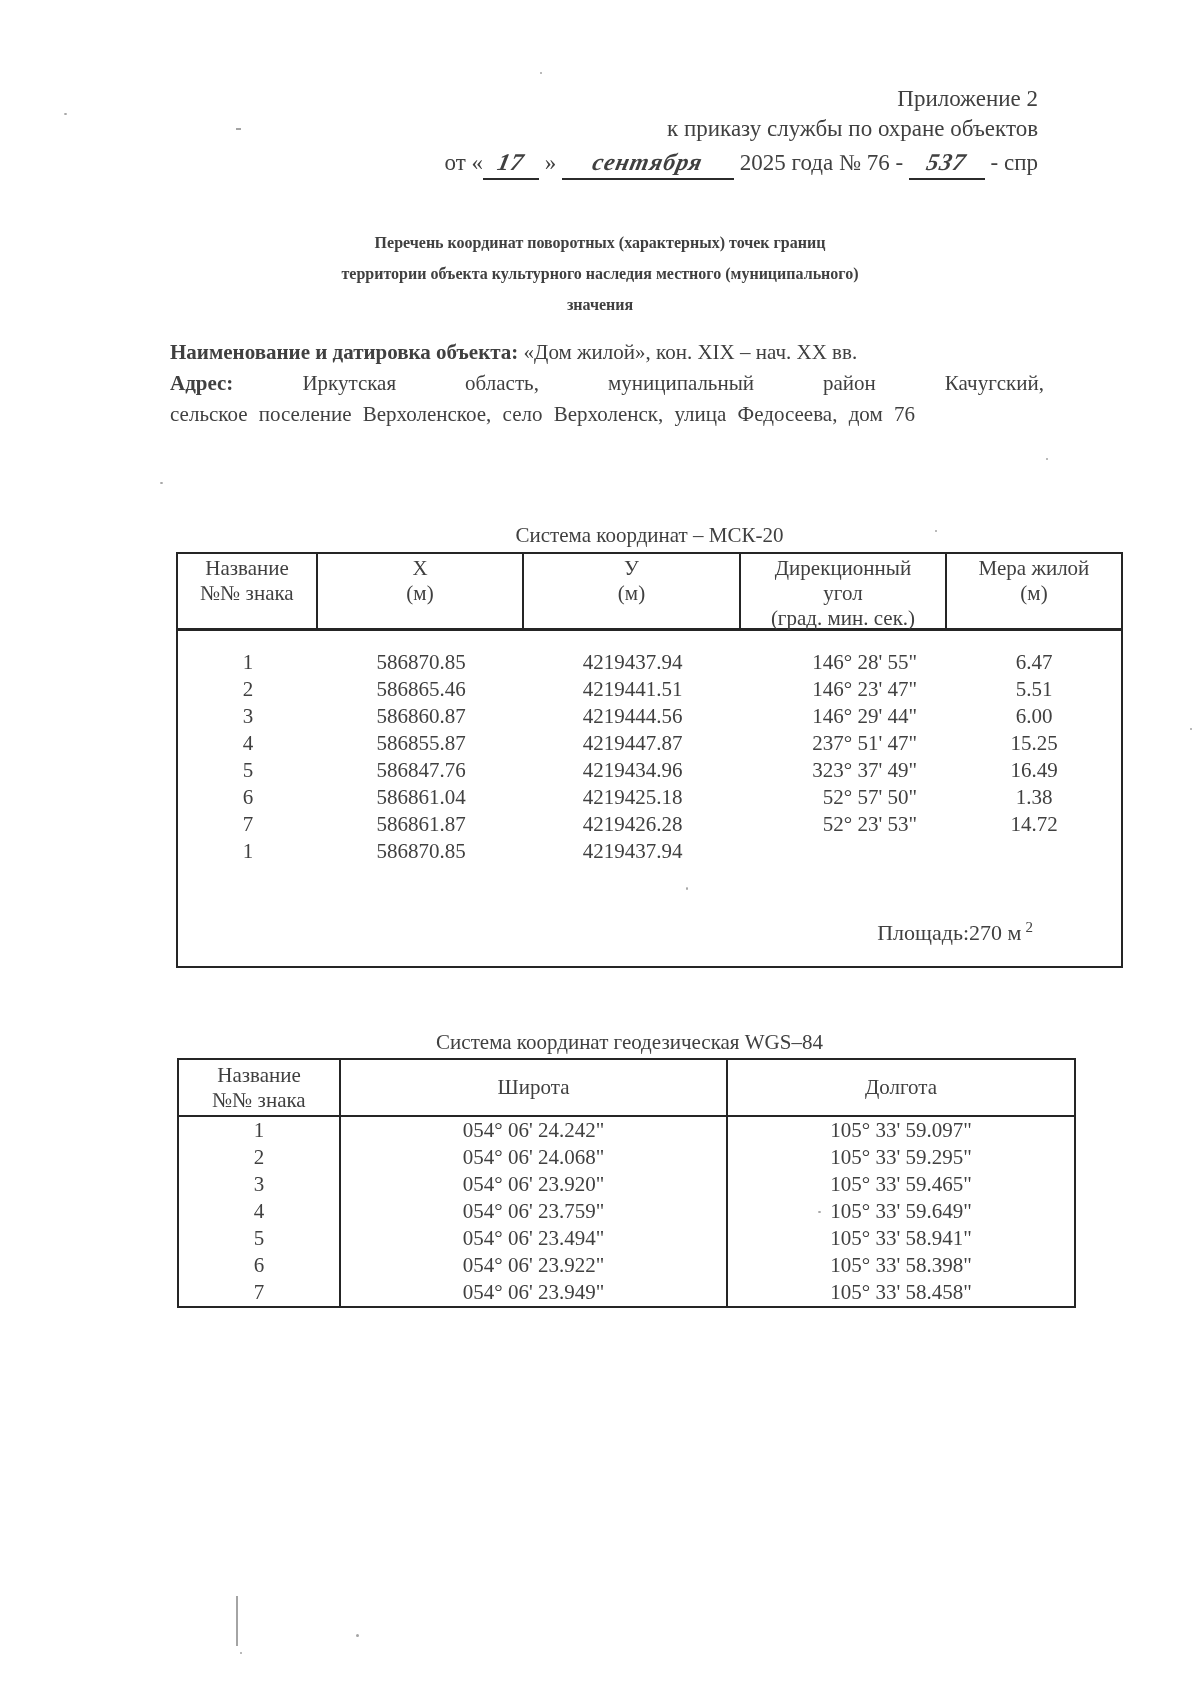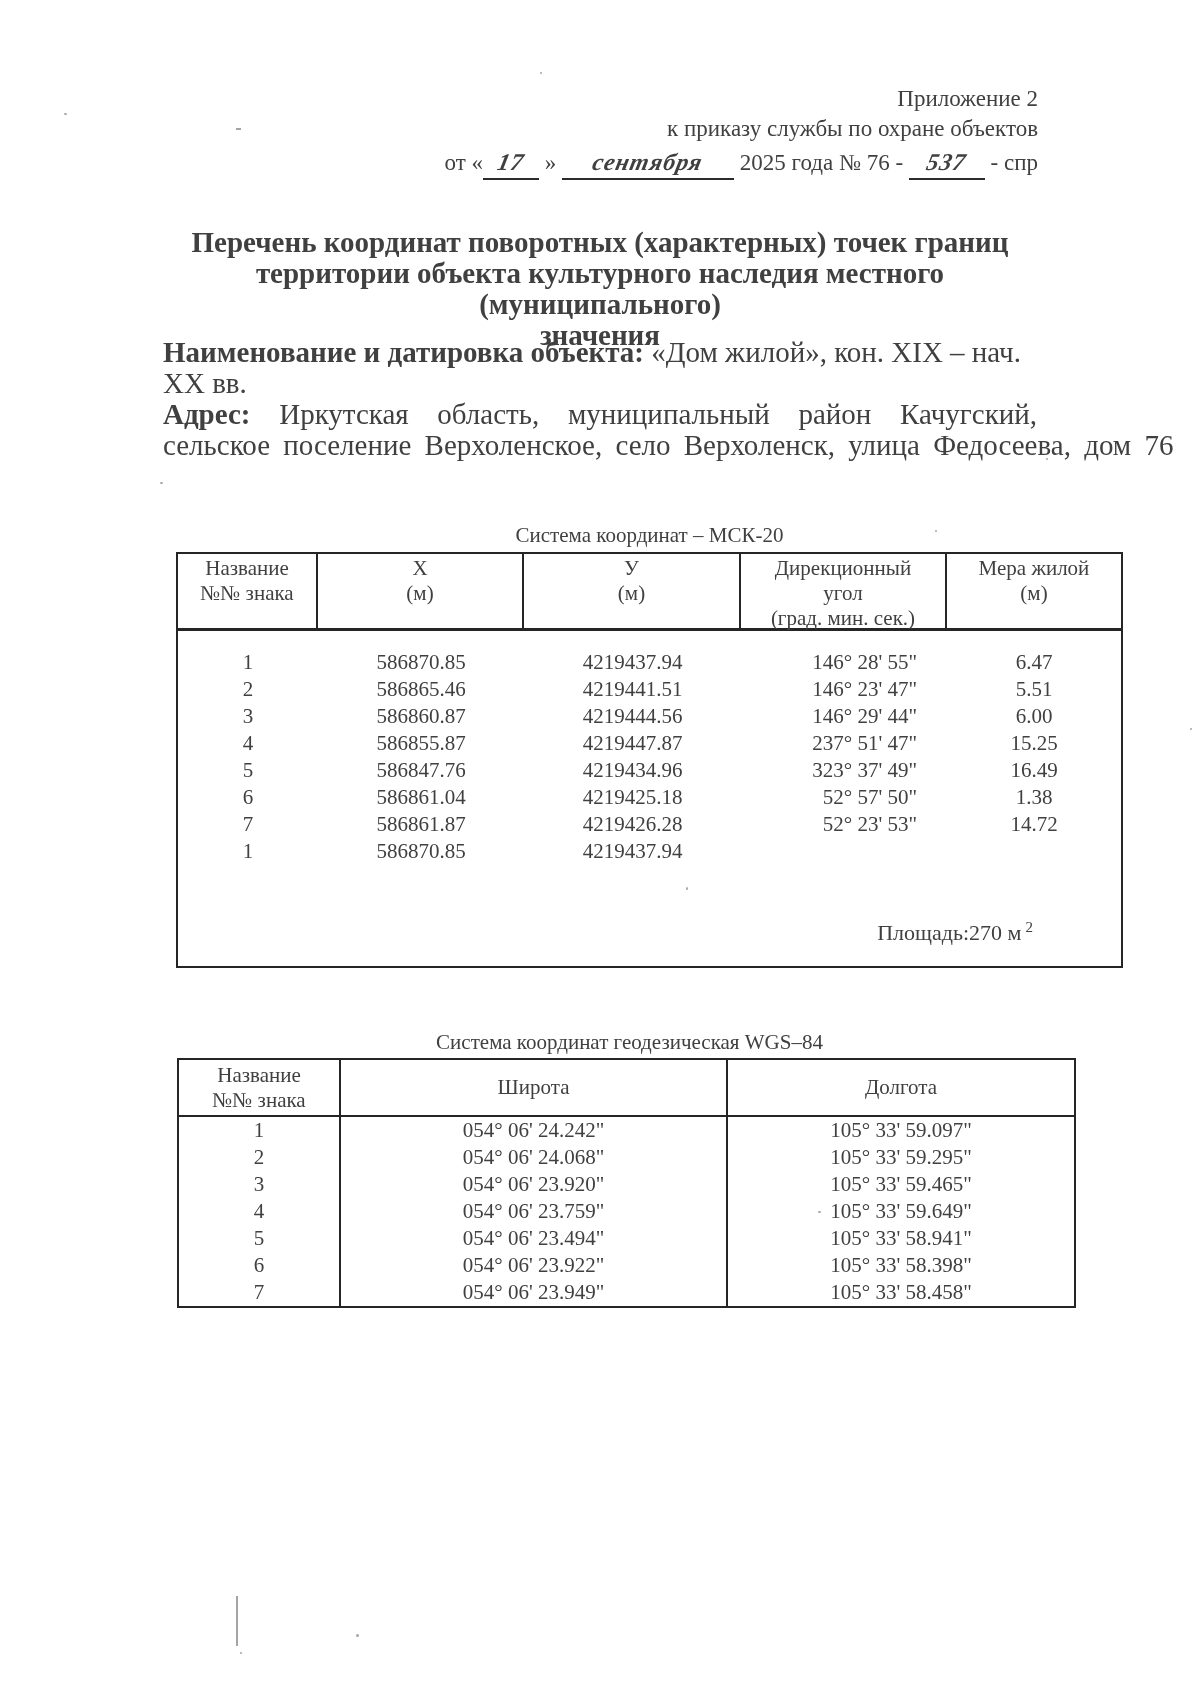--- a/index.html
+++ b/index.html
@@ -10,23 +10,23 @@
   }
   
   .hdr { position:absolute; top:84px; right:162px; text-align:right; font-size:23px; line-height:30px; white-space:nowrap; }
   .date-line { margin-top:3px; }
   .uline { display:inline-block; border-bottom:2px solid #2b2b2b; padding:0 7px; text-align:center; }
   .uline.day   { min-width:42px; }
   .uline.month { min-width:158px; }
   .uline.num   { min-width:62px; }
   .hw { display:inline-block; font-style:italic; font-weight:bold; transform:skewX(-12deg); letter-spacing:1px; font-size:24px; }
   
-  .title { position:absolute; top:227px; left:163px; width:874px; text-align:center; font-weight:bold; font-size:29px; line-height:31px; }
-  
-  .body-text { position:absolute; top:337px; left:163px; width:874px; font-size:29px; line-height:31px; }
+  .title { position:absolute; top:227px; left:163px; width:874px; text-align:center; font-weight:bold; font-size:16px; line-height:31px; }
+  
+  .body-text { position:absolute; top:337px; left:170px; width:874px; font-size:21px; line-height:31px; }
   .lbl { font-weight:bold; }
   .addr-l1 { text-align:justify; text-align-last:justify; }
   .addr-l2 { word-spacing:6px; white-space:nowrap; }
   
   .caption { position:absolute; text-align:center; font-size:21px; }
   .cap1 { top:523px; left:176px; width:947px; }
   .cap2 { top:1030px; left:180px; width:899px; }
   
   .t1 { position:absolute; top:552px; left:176px; width:947px; height:416px; border:2px solid #252525; box-sizing:border-box; }
   .t1-head { display:grid; grid-template-columns:140px 206px 217px 206px 1fr; border-bottom:3px solid #252525; height:77px; box-sizing:border-box; }

